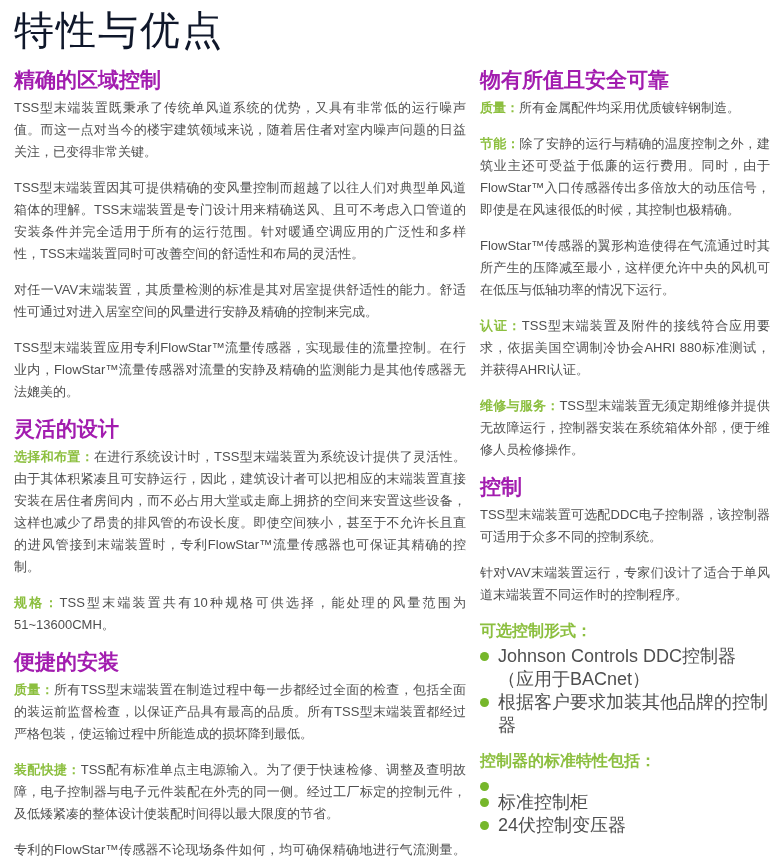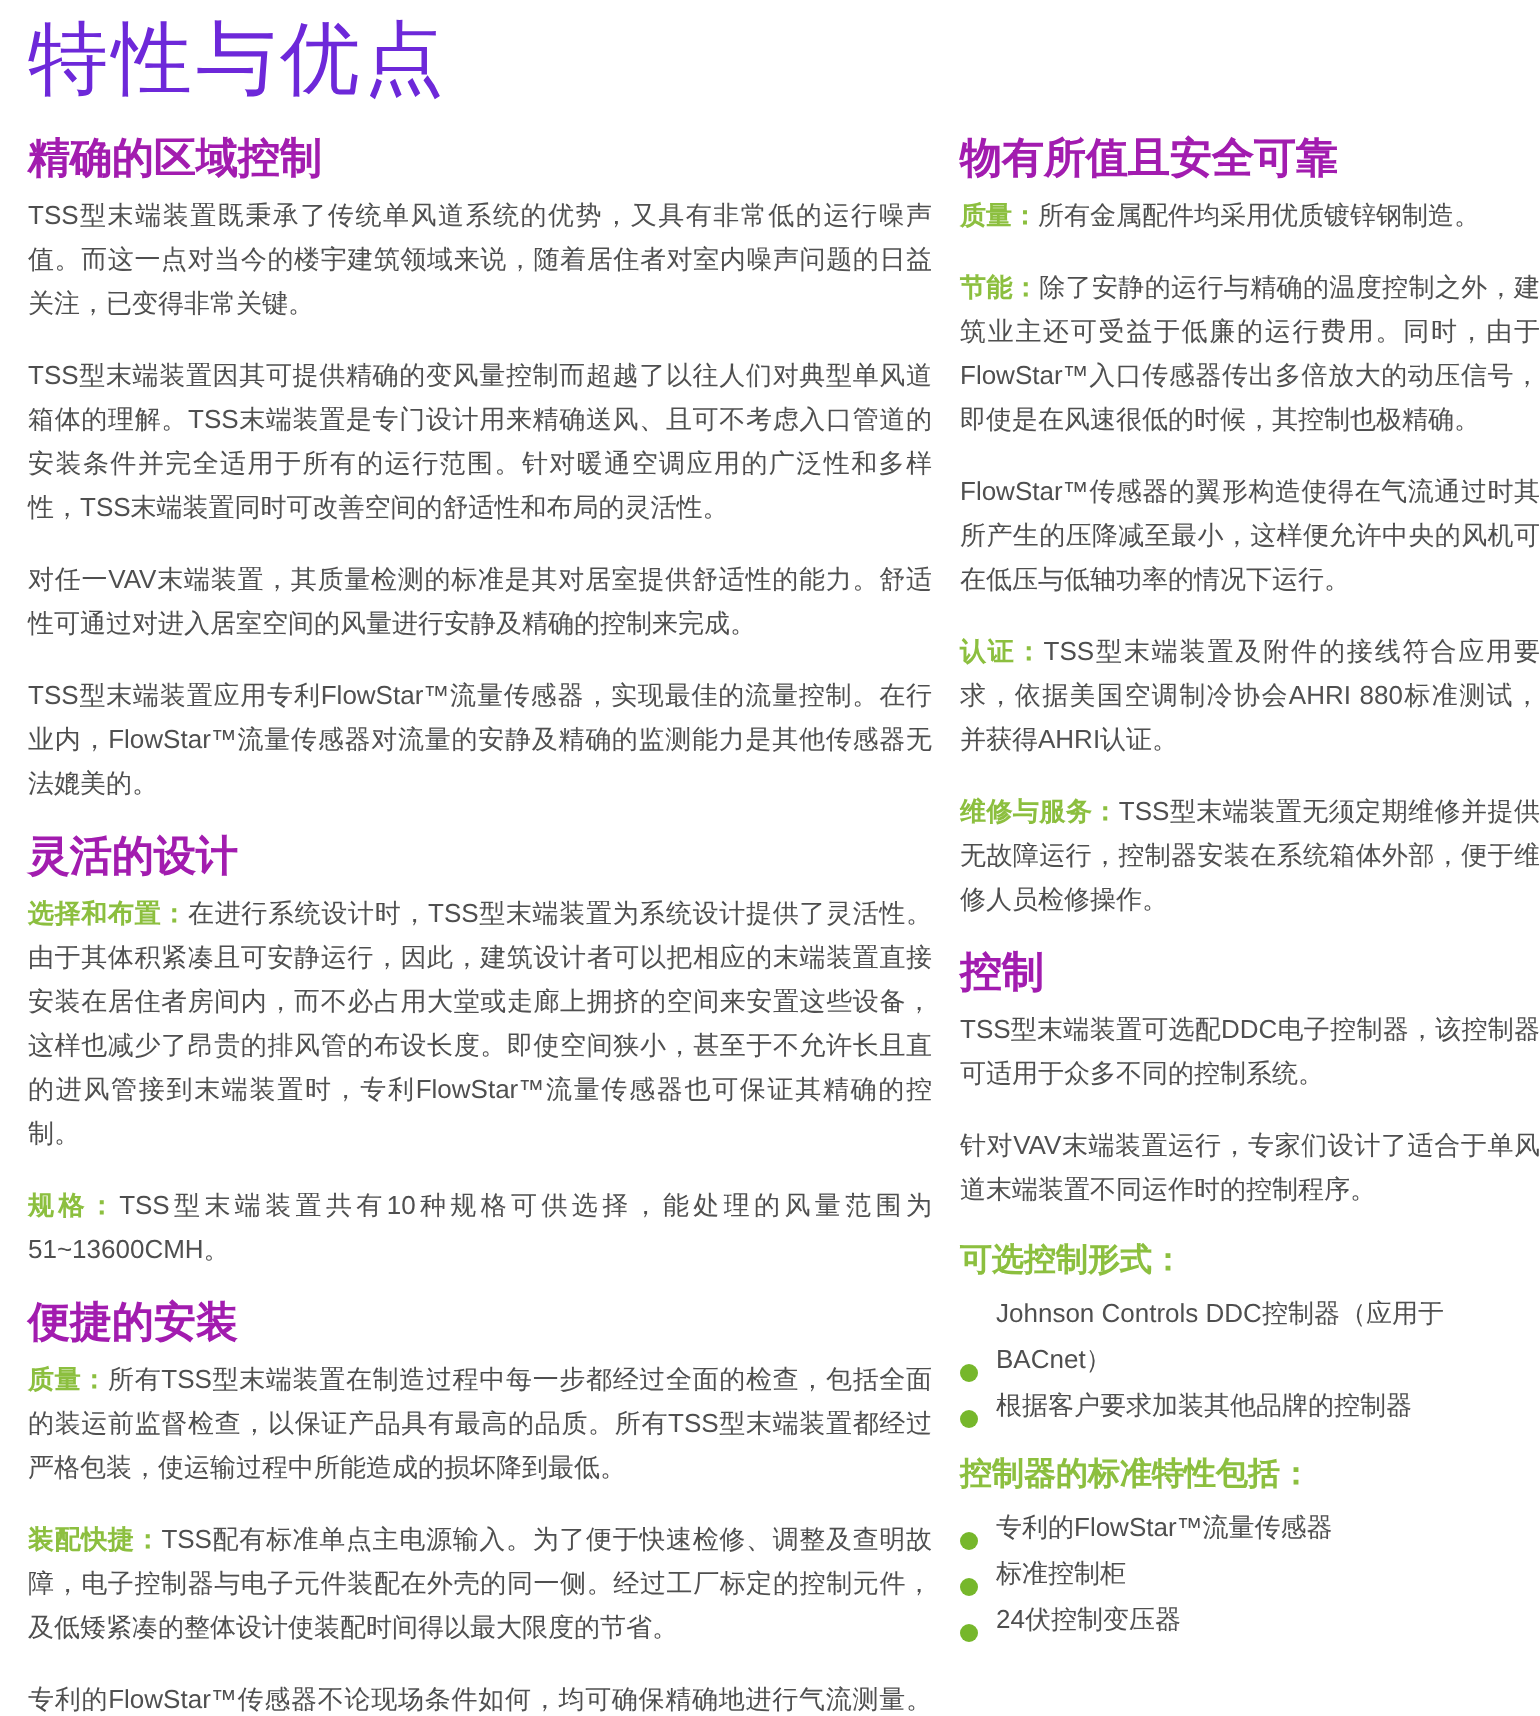--- a/index.html
+++ b/index.html
@@ -3,21 +3,21 @@
 <meta charset="utf-8">
 <style>
   html,body{margin:0;padding:0;}
   body{
     width:770px;height:858px;background:#ffffff;
     font-family:"Liberation Sans","DejaVu Sans",sans-serif;
     color:#4f4f4f;overflow:hidden;
   }
   .page{padding:6px 14px 0 14px;}
   .page-title{
-    color:#6d28d9;font-size:40px;font-weight:400;letter-spacing:2px;
+    color:#0f172a;font-size:40px;font-weight:400;letter-spacing:2px;
     margin:2px 0 16px 0;line-height:1.1;
   }
   .columns{display:flex;gap:14px;align-items:flex-start;}
   .col-left{width:452px;flex:none;}
   .col-right{width:290px;flex:none;}
   .section{margin:0;}
   .section + .section{margin-top:6px;}
   h2.sec-heading{
     color:#a21caf;font-size:21px;font-weight:700;
     margin:0 0 5px 0;line-height:1.15;
@@ -28,21 +28,21 @@
     text-align:justify;margin:0 0 14px 0;
   }
   .par-label{color:#8cbf3f;font-weight:700;}
   .list-block{margin:0 0 13px 0;}
   .list-title{
     color:#8cbf3f;font-weight:700;font-size:16px;line-height:22px;
     margin:2px 0 3px 0;
   }
   ul.bullet-list{list-style:none;margin:0;padding:0;}
   ul.bullet-list li{
-    display:flex;gap:9px;font-size:13px;line-height:23px;color:#4f4f4f;align-items:flex-end;
+    display:flex;gap:9px;font-size:18px;line-height:23px;color:#4f4f4f;
   }
   .bullet-dot{
     width:9px;height:9px;border-radius:50%;background:#76b72b;
     flex:none;margin-top:7px;
   }
 </style>
 </head>
 <body>
 
 <div class="page">
@@ -105,21 +105,20 @@
                 <span>根据客户要求加装其他品牌的控制器</span>
               </li>
           </ul>
         </div>
 
         <div class="list-block">
           <div class="list-title">控制器的标准特性包括：</div>
           <ul class="bullet-list">
             <li>
                 <span class="bullet-dot"></span>
-                <span>专利的FlowStar™流量传感器</span>
               </li>
             <li>
                 <span class="bullet-dot"></span>
                 <span>标准控制柜</span>
               </li>
             <li>
                 <span class="bullet-dot"></span>
                 <span>24伏控制变压器</span>
               </li>
           </ul>

